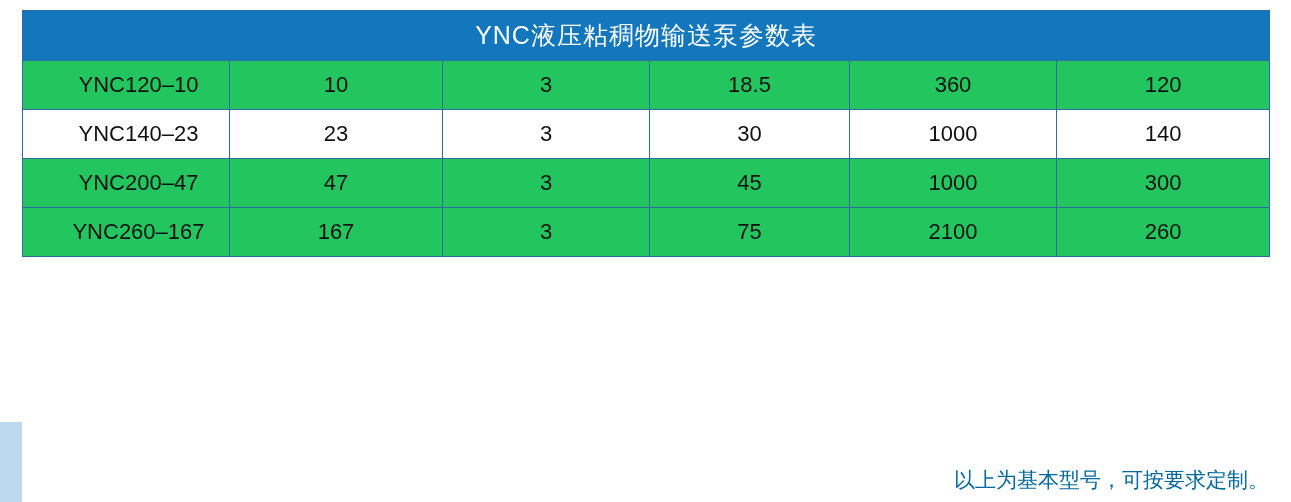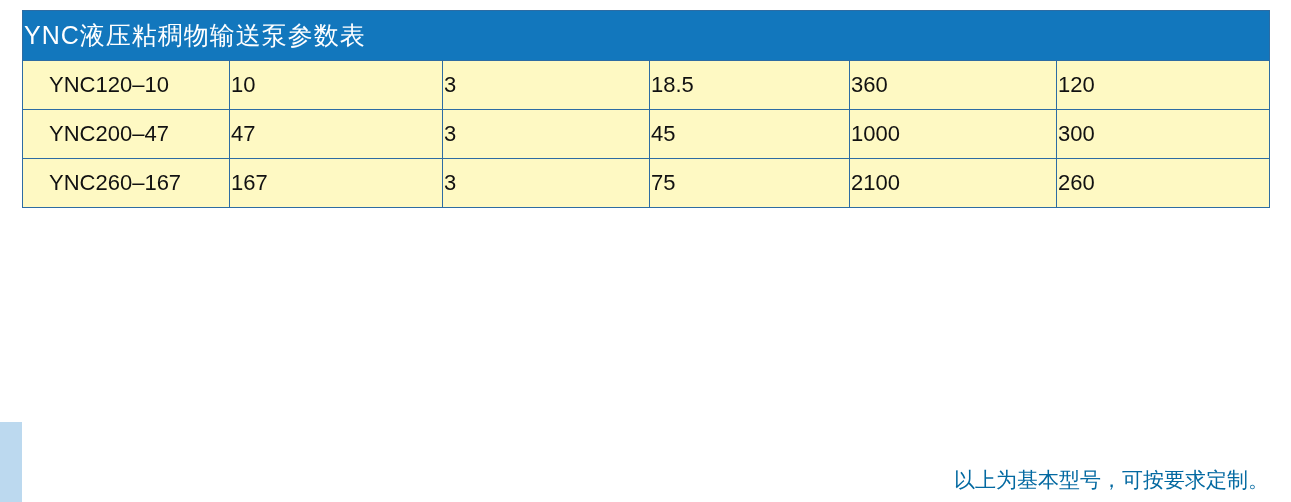--- a/index.html
+++ b/index.html
@@ -34,21 +34,21 @@
 
   table.param-table {
     border-collapse: collapse;
     width: 1247px;
     table-layout: fixed;
   }
 
   table.param-table td,
   table.param-table th {
     border: 1px solid #2d6ca3;
-    text-align: left;
+    text-align: center;
     vertical-align: middle;
     color: #111111;
     font-weight: normal;
   }
 
   .title-cell {
     background: #1277bd;
     color: #ffffff !important;
     font-size: 25px;
     height: 47px;
@@ -61,21 +61,21 @@
     height: 52px;
   }
 
   .row-odd td {
     background: #ffffff;
     font-size: 22px;
     height: 46px;
   }
 
   .row-even td {
-    background: #fef9c3;
+    background: #22c55e;
     font-size: 22px;
     height: 46px;
   }
 
   td.model {
     text-align: left;
     padding-left: 26px;
   }
 
   .sup {
@@ -115,20 +115,28 @@
 
       <tr class="row-even">
         <td class="model">YNC120–10</td>
         <td>10</td>
         <td>3</td>
         <td>18.5</td>
         <td>360</td>
         <td>120</td>
       </tr>
 
+      <tr class="row-odd">
+        <td class="model">YNC140–23</td>
+        <td>23</td>
+        <td>3</td>
+        <td>30</td>
+        <td>1000</td>
+        <td>140</td>
+      </tr>
 
 
 
       <tr class="row-even">
         <td class="model">YNC200–47</td>
         <td>47</td>
         <td>3</td>
         <td>45</td>
         <td>1000</td>
         <td>300</td>

